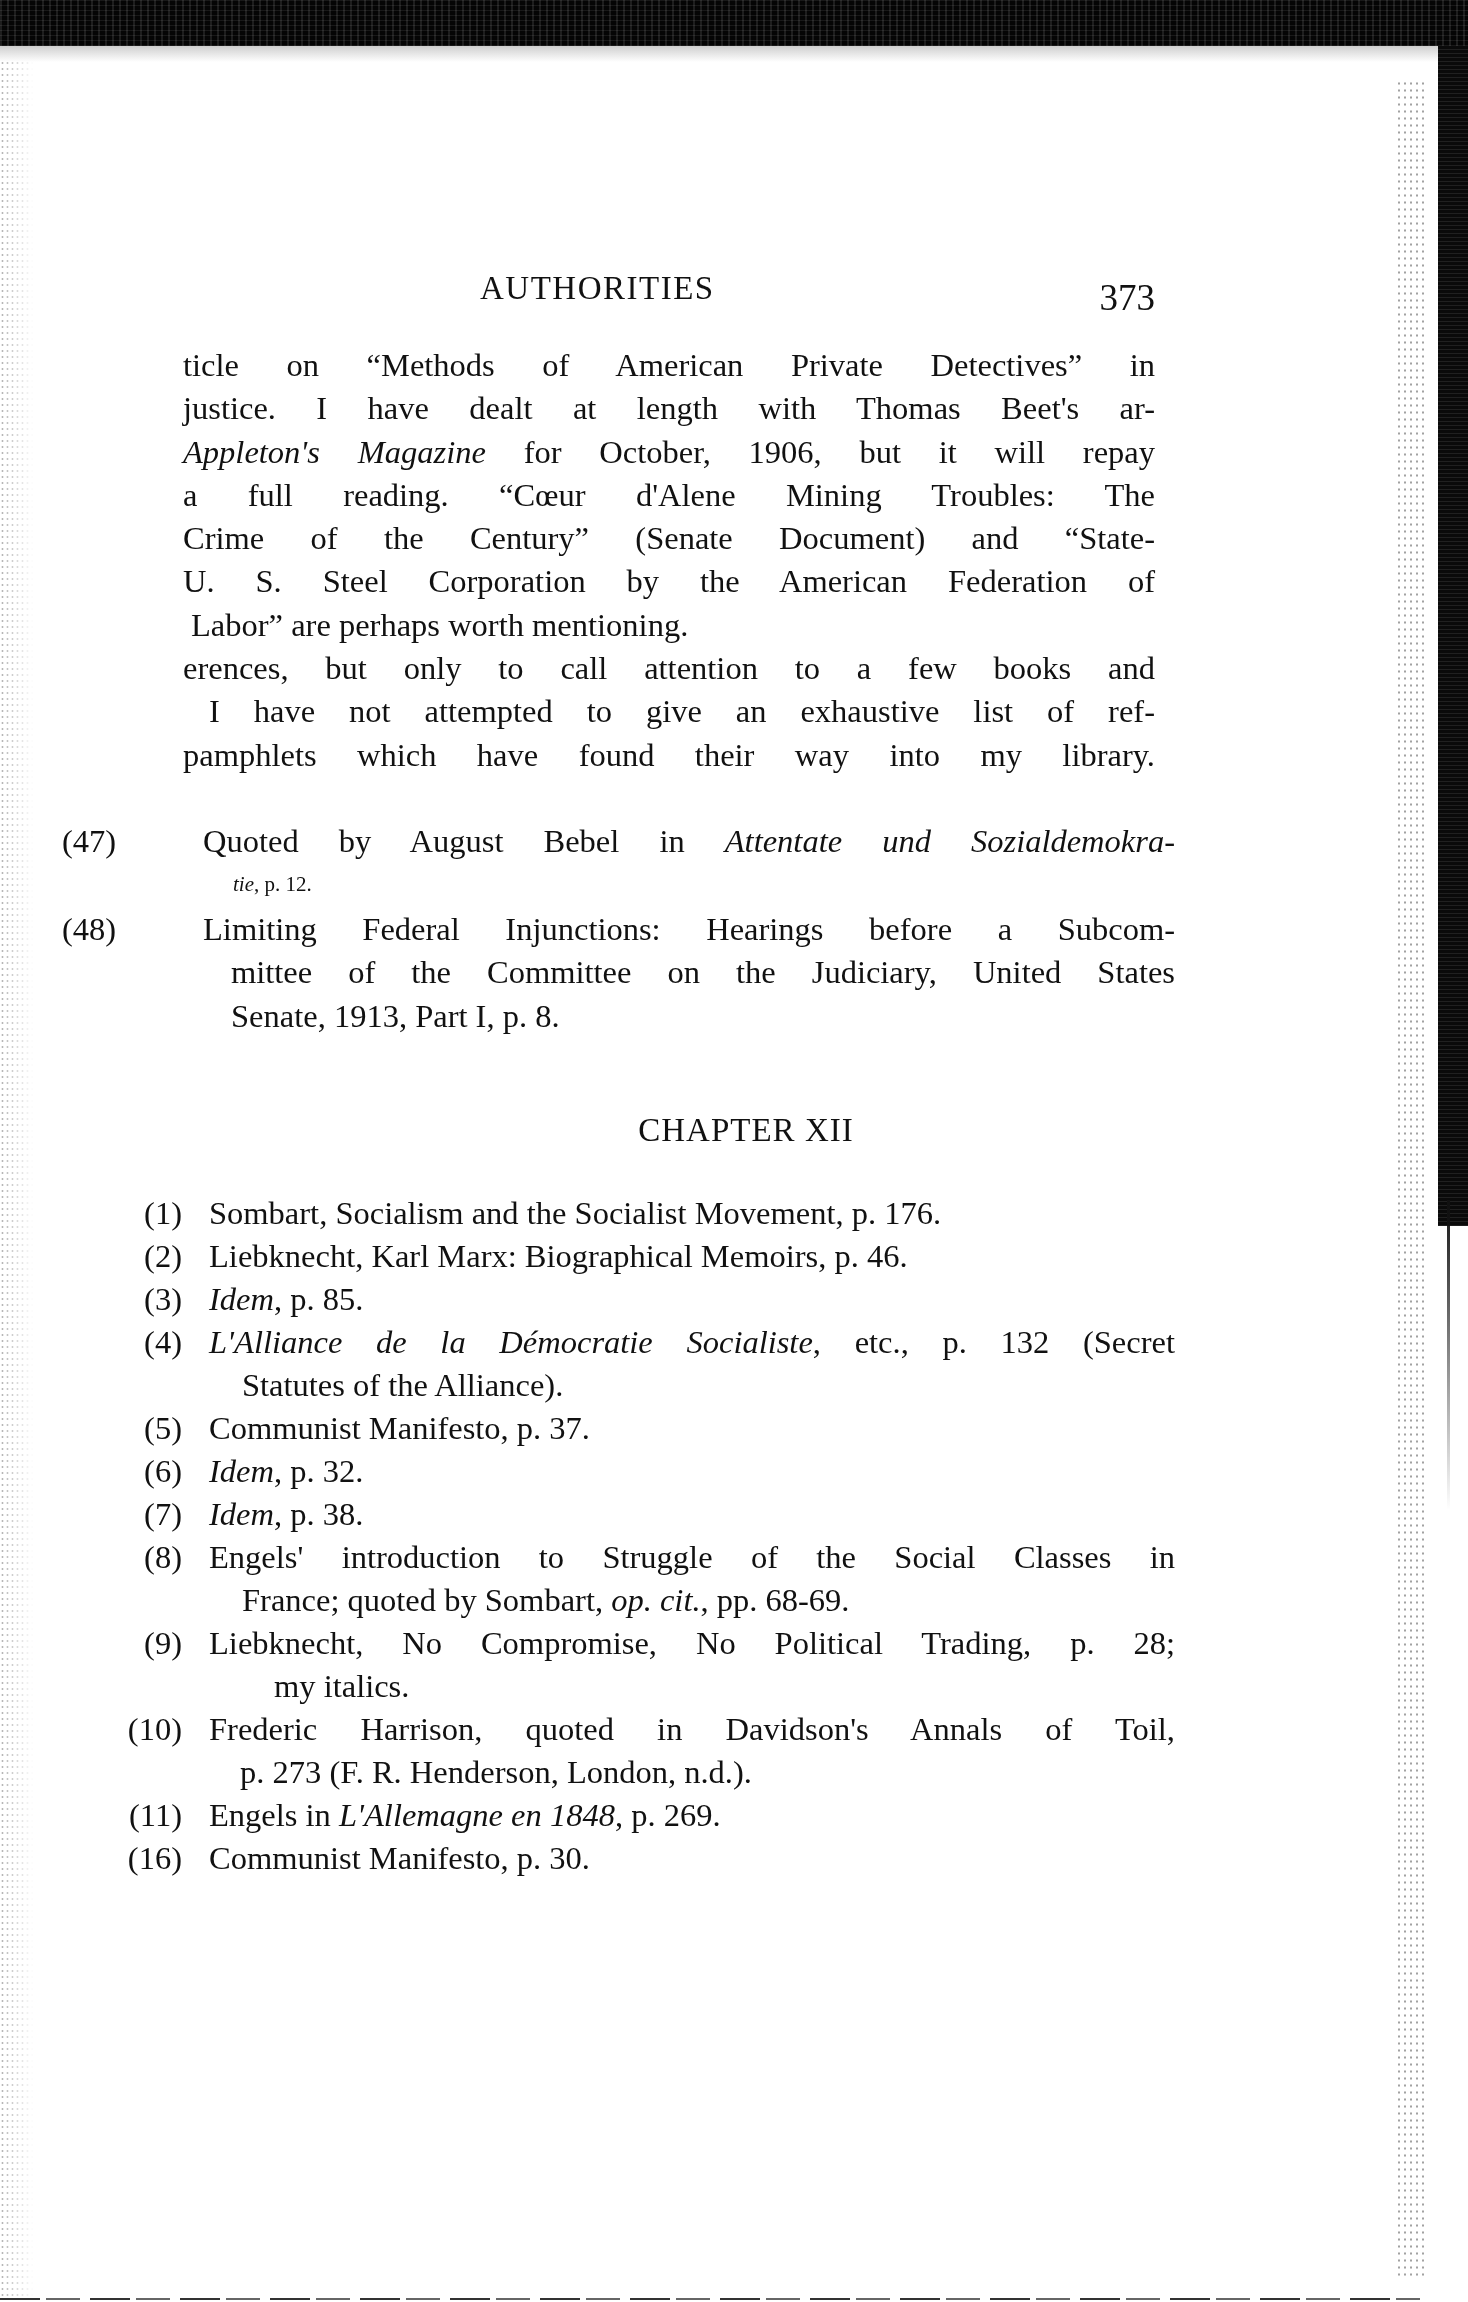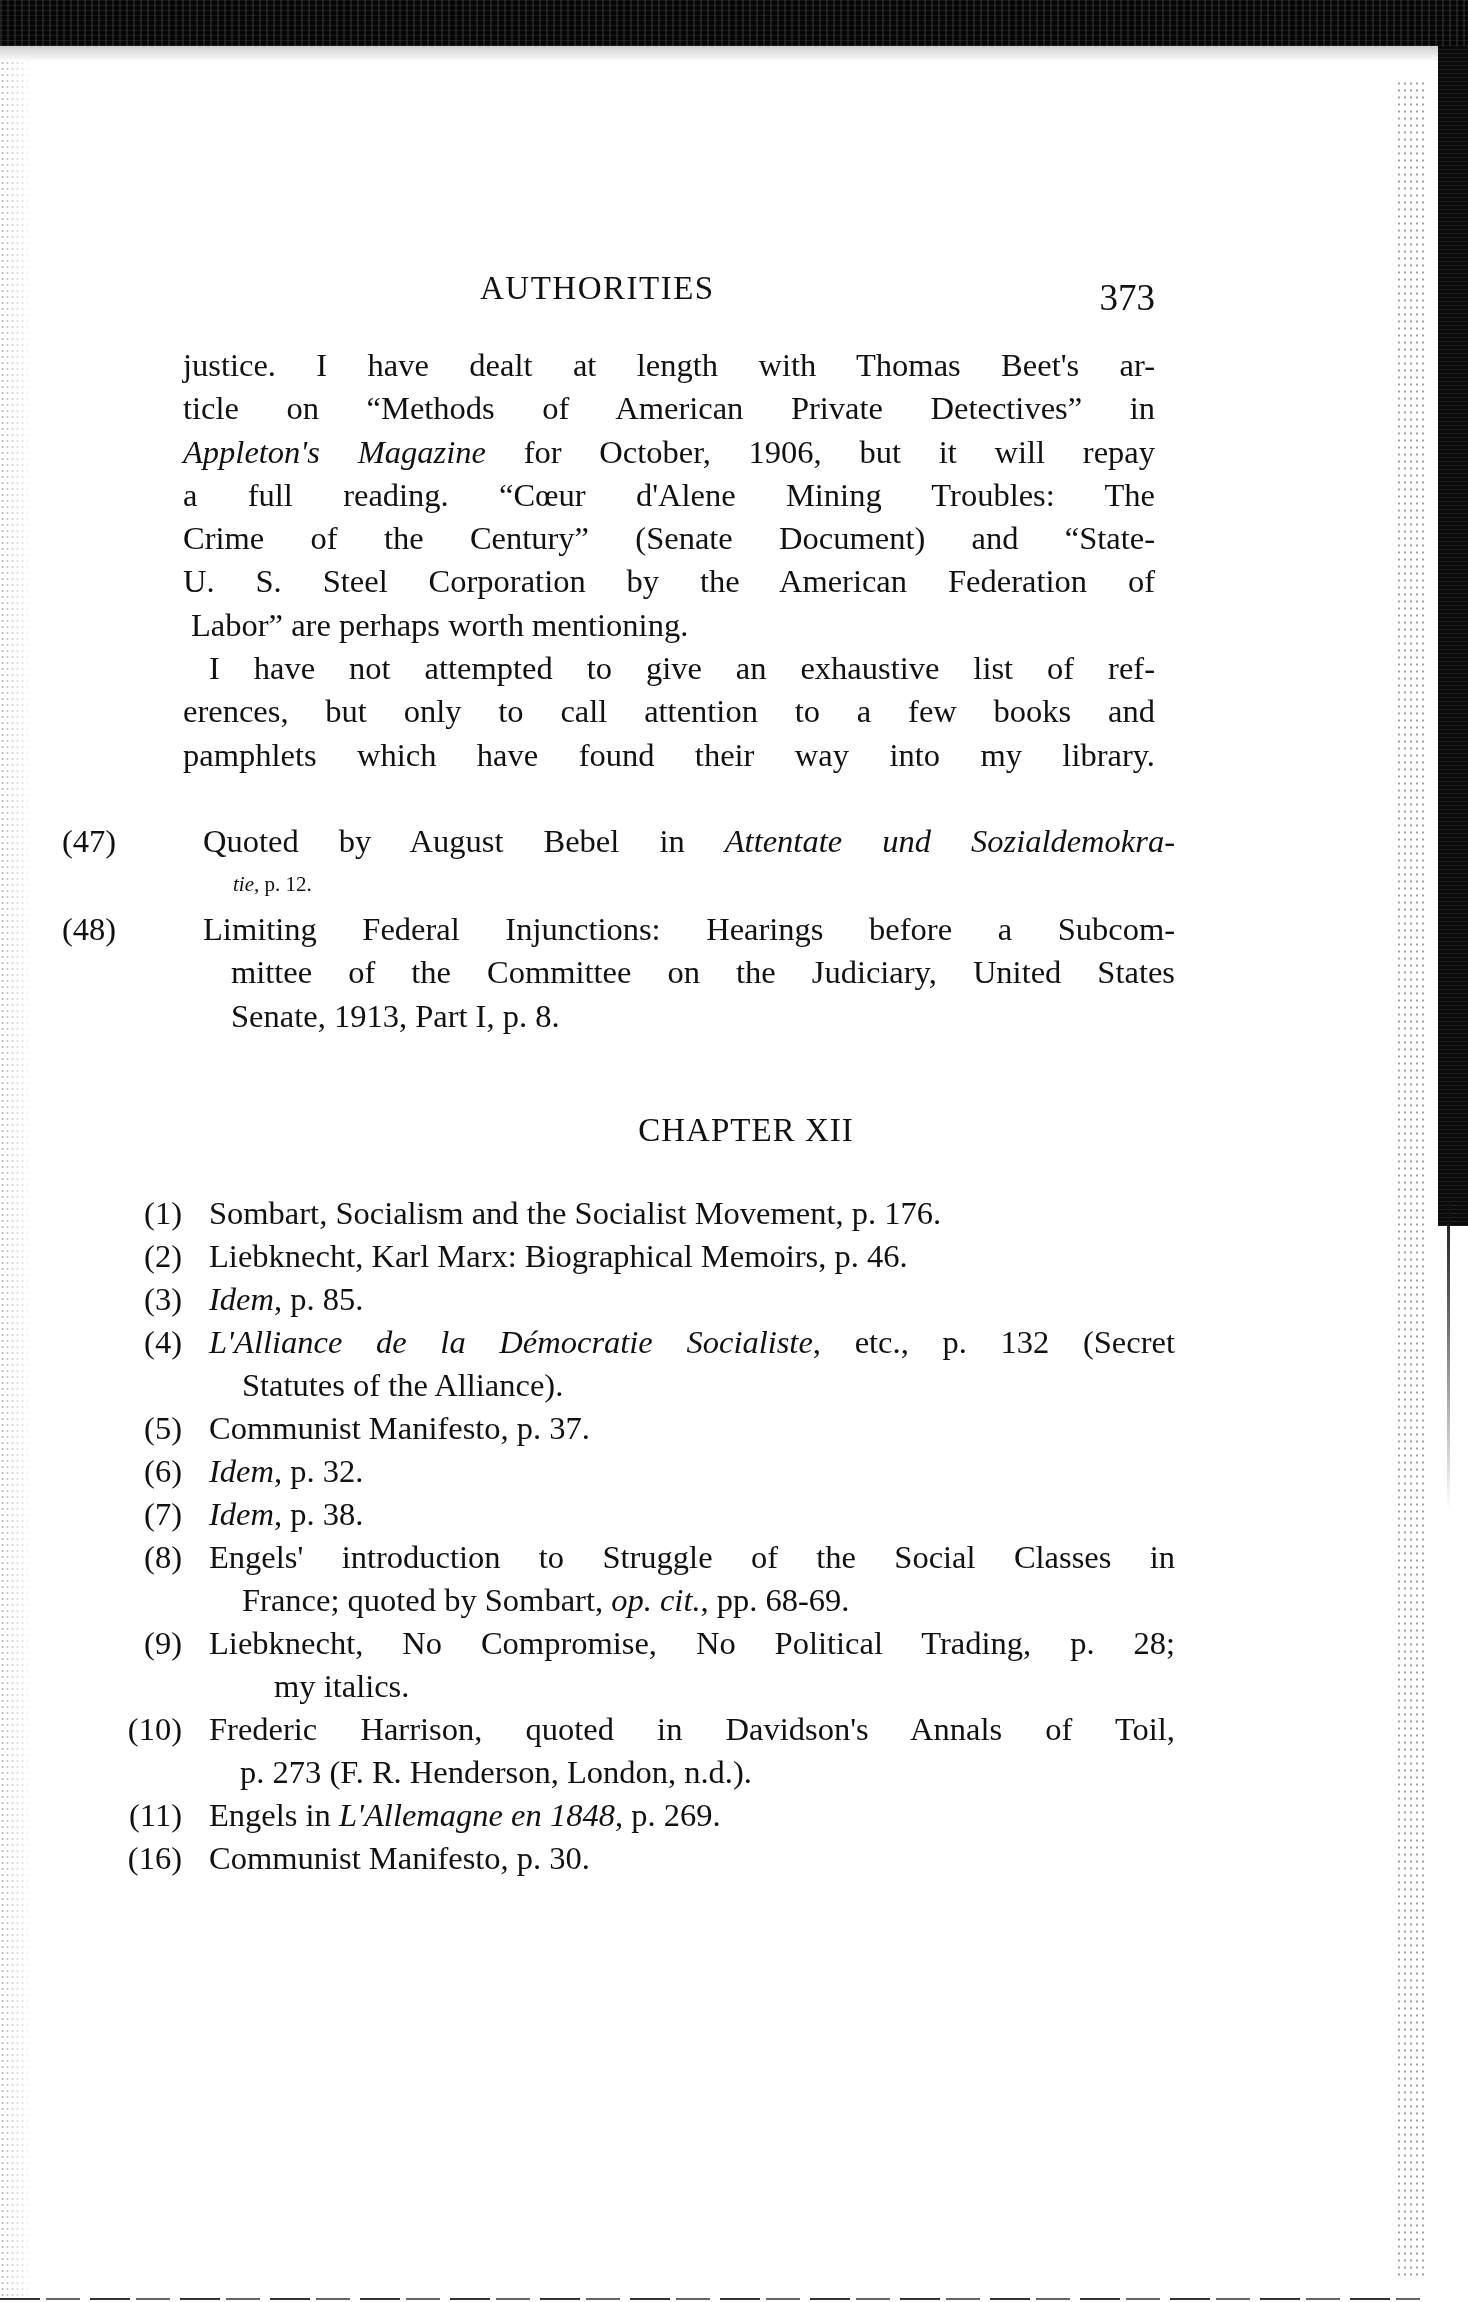--- a/index.html
+++ b/index.html
@@ -181,31 +181,31 @@
 
 <div class="page">
 
   <div class="running-head">
     <span class="title">AUTHORITIES</span>
     <span class="folio">373</span>
   </div>
 
   <div class="text-block">
     <div>
+      <span class="line">ticle on “Methods of American Private Detectives” in</span>
       <span class="line">justice.  I have dealt at length with Thomas Beet's ar-</span>
-      <span class="line">ticle on “Methods of American Private Detectives” in</span>
       <span class="line"><i>Appleton's Magazine</i><span> for October, 1906, but it will repay</span></span>
       <span class="line">a full reading.  “Cœur d'Alene Mining Troubles: The</span>
       <span class="line">Crime of the Century” (Senate Document) and “State-</span>
       <span class="line">U. S. Steel Corporation by the American Federation of</span>
       <span class="line last">Labor” are perhaps worth mentioning.</span>
     </div>
     <div>
+      <span class="line">erences, but only to call attention to a few books and</span>
       <span class="line" style="padding-left:26px">I have not attempted to give an exhaustive list of ref-</span>
-      <span class="line">erences, but only to call attention to a few books and</span>
       <span class="line">pamphlets which have found their way into my library.</span>
     </div>
   </div>
 
   <div class="note" style="top:820px">
     <span class="num" style="left:62px;text-align:left;width:auto">(47)</span>
     <div class="body" style="left:183px;width:972px">
       <span class="l"><span>Quoted by August Bebel in </span><i>Attentate und Sozialdemokra-</i></span>
       <span class="l last" style="padding-left:30px;font-size:21px"><i>tie</i><span>, p. 12.</span></span>
     </div>

